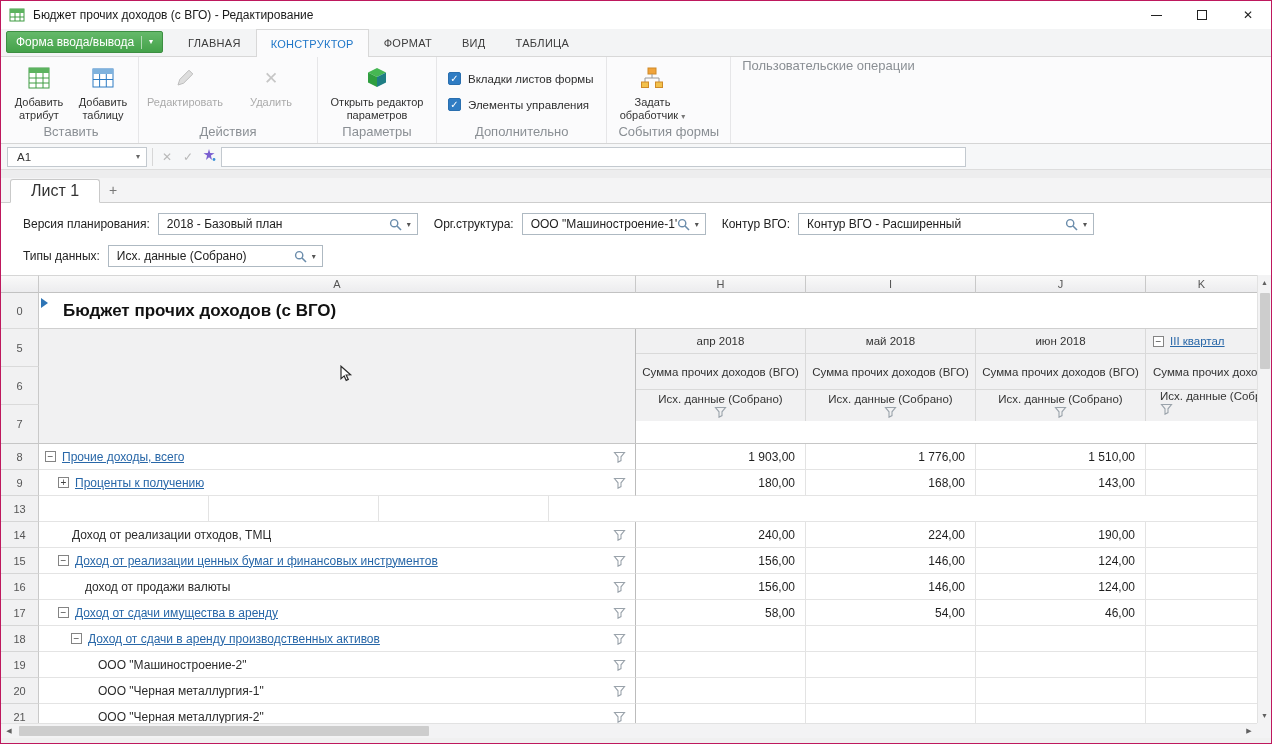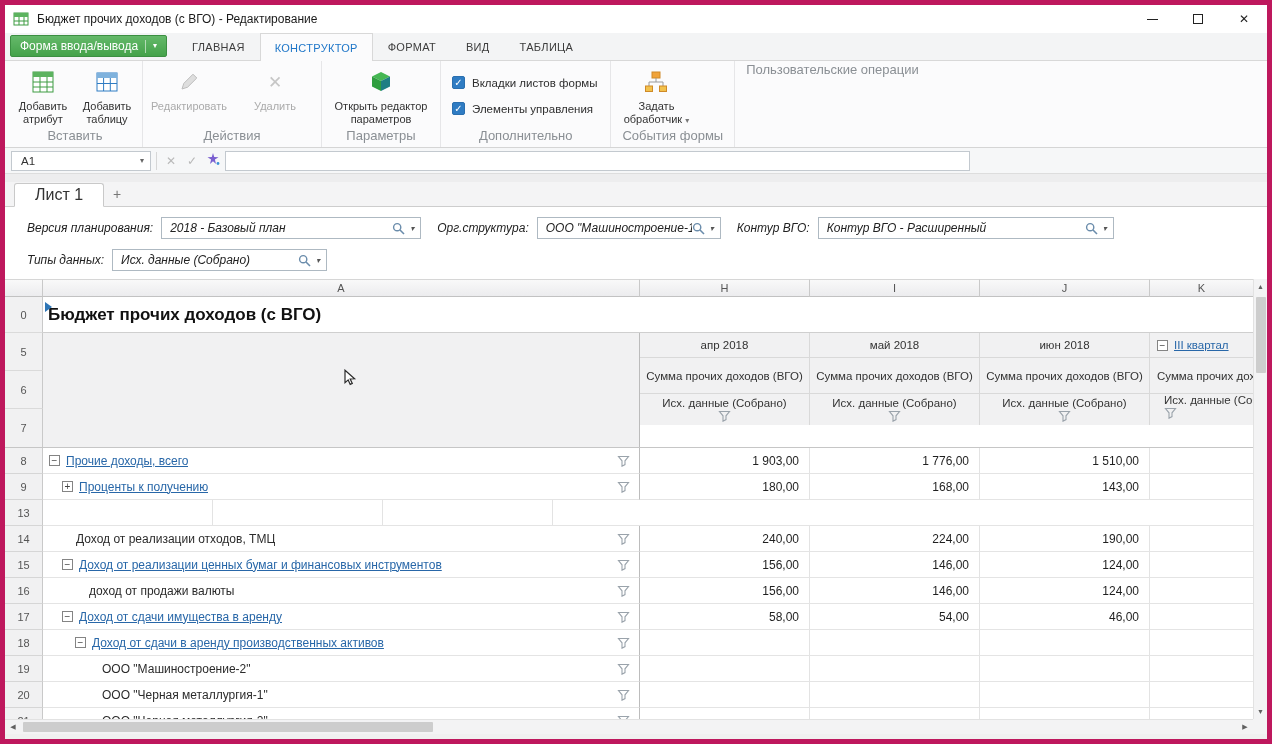--- a/index.html
+++ b/index.html
@@ -1,18 +1,18 @@
 <!DOCTYPE html>
 <html><head>
 <meta charset="utf-8">
 <style>
   * { box-sizing: border-box; margin: 0; padding: 0; }
   html,body { width: 1272px; height: 744px; overflow: hidden; }
   body { font-family: "Liberation Sans", sans-serif; background: #e8e8e8; }
-  .window { width: 1272px; height: 744px; border: 5px solid #be185d; background: #f0f0f0; display: flex; flex-direction: column; }
+  .window { width: 1272px; height: 744px; border: 1px solid #be185d; background: #f0f0f0; display: flex; flex-direction: column; }
 
   
   .titlebar { height: 28px; flex: 0 0 28px; background: #ffffff; display: flex; align-items: center; padding-left: 8px; }
   .app-icon { width: 16px; height: 16px; margin-right: 8px; flex: 0 0 auto; }
   .title-text { font-size: 12px; color: #1a1a1a; }
   .win-controls { margin-left: auto; display: flex; height: 100%; }
   .win-btn { width: 46px; display: flex; align-items: center; justify-content: center; color: #222; font-size: 12px; cursor: default; }
   .glyph-min { width: 11px; height: 1px; background: #222; display: block; }
   .glyph-max { width: 10px; height: 10px; border: 1px solid #222; display: block; }
 
@@ -52,21 +52,21 @@
 
   .band { height: 8px; flex: 0 0 8px; background: #ededee; }
 
   
   .sheetstrip { height: 25px; flex: 0 0 25px; background: #f4f4f5; border-bottom: 1px solid #cdcdcd; display: flex; align-items: flex-end; padding-left: 9px; }
   .sheettab { height: 24px; background: #fff; border: 1px solid #c9c9c9; border-bottom: 1px solid #fff; margin-bottom: -1px; padding: 0 20px; font-size: 16px; color: #333; display: flex; align-items: center; border-radius: 3px 3px 0 0; }
   .addsheet { width: 26px; height: 24px; display: flex; align-items: center; justify-content: center; color: #777; font-size: 14px; }
 
   
   .filterpanel { height: 72px; flex: 0 0 72px; background: #fff; padding: 8px 0 0 22px; }
-  .filterrow { display: flex; align-items: center; height: 26px; margin-bottom: 6px; font-style: italic; }
+  .filterrow { display: flex; align-items: center; height: 26px; margin-bottom: 6px; }
   .flabel { font-size: 12px; color: #222; margin-right: 8px; white-space: nowrap; }
   .flabel.gap { margin-left: 16px; }
   .combo { height: 22px; border: 1px solid #aeb9c2; background: #fff; display: flex; align-items: center; font-size: 12px; color: #222; }
   .combo .val { padding: 0 8px; flex: 1; white-space: nowrap; overflow: hidden; }
   .combo .mag { flex: 0 0 auto; display: flex; align-items: center; }
   .combo .ccaret { padding: 0 6px 0 5px; color: #555; font-size: 8px; }
   .cw1 { width: 260px; } .cw2 { width: 184px; } .cw3 { width: 296px; } .cw4 { width: 215px; }
 
   
   .gridwrap { position: relative; flex: 1 1 auto; background: #fff; overflow: hidden; }
@@ -75,21 +75,21 @@
   .colheads > div { background: linear-gradient(#f9f9f9, #ececee); border-right: 1px solid #c9c9c9; border-bottom: 1px solid #c2c2c2; border-top: 1px solid #d6d6d6; display: flex; align-items: center; justify-content: center; font-size: 11px; color: #555; }
   .cornercell { width: 38px; flex: 0 0 38px; }
   .col-a { width: 597px; flex: 0 0 597px; }
   .col-v { width: 170px; flex: 0 0 170px; }
   .col-k { flex: 1; border-right: none !important; }
 
   .gridbody { position: absolute; top: 18px; left: 0; right: 0; bottom: 0; overflow: hidden; background: #fff; }
   .gut { width: 38px; flex: 0 0 38px; background: #f1f1f2; border-right: 1px solid #c9c9c9; border-bottom: 1px solid #dadada; display: flex; align-items: center; justify-content: center; font-size: 11px; color: #555; }
 
   .trow { height: 36px; display: flex; }
-  .title-cell { flex: 1; position: relative; display: flex; align-items: center; padding-left: 5px; font-size: 17px; font-weight: bold; color: #111; border-bottom: 1px solid #cfcfcf; background: #fff; }
+  .title-cell { flex: 1; position: relative; display: flex; align-items: center; padding-left: 24px; font-size: 17px; font-weight: bold; color: #111; border-bottom: 1px solid #cfcfcf; background: #fff; }
   .tmarker { position: absolute; left: 2px; top: 5px; width: 0; height: 0; border-top: 5px solid transparent; border-bottom: 5px solid transparent; border-left: 7px solid #2e75b6; }
 
   .hblock { display: flex; border-bottom: 1px solid #c6c6c6; }
   .hguts { width: 38px; flex: 0 0 38px; display: flex; flex-direction: column; }
   .g5 { height: 25px; width: 38px; } .g6 { height: 36px; width: 38px; } .g7 { height: 31px; width: 38px; border-bottom: none; }
   .hacell { width: 597px; flex: 0 0 597px; background: #f1f1f2; border-right: 1px solid #bcbcbc; position: relative; }
   .hcols { flex: 1; display: flex; flex-direction: column; }
   .hrow { display: flex; }
   .r5 { height: 25px; } .r6 { height: 36px; } .r7 { height: 31px; }
   .hcell { width: 170px; flex: 0 0 170px; background: #f1f1f2; border-right: 1px solid #d9d9d9; border-bottom: 1px solid #d9d9d9; display: flex; align-items: center; justify-content: center; font-size: 11.5px; color: #333; white-space: nowrap; overflow: hidden; }

